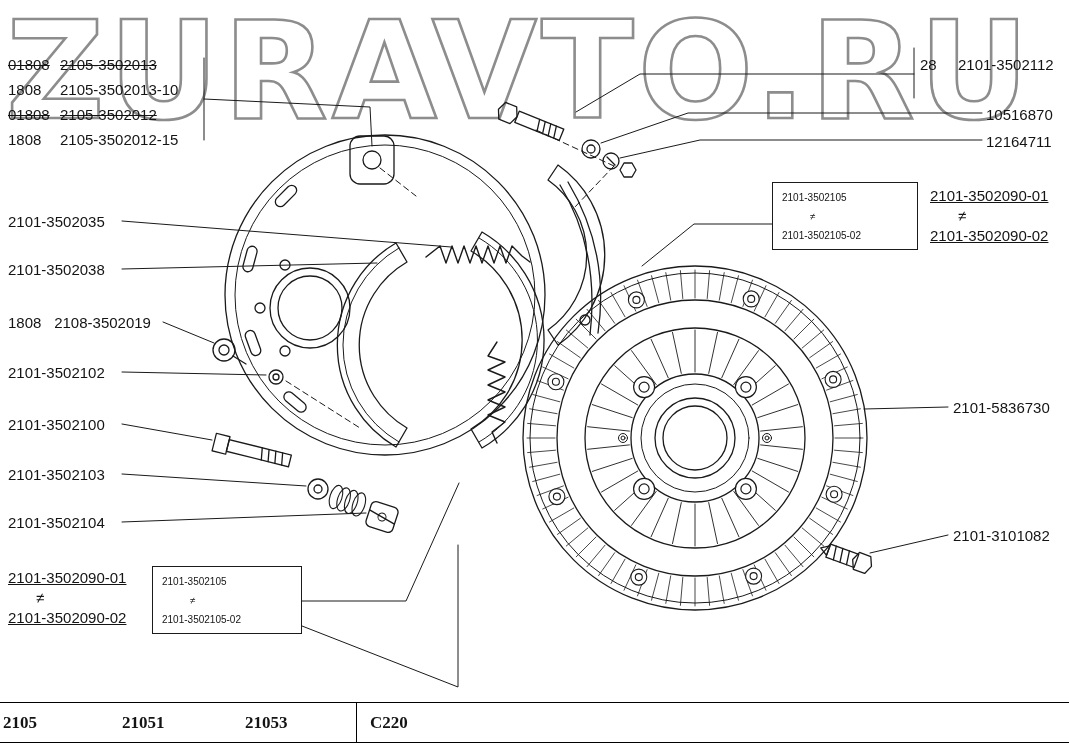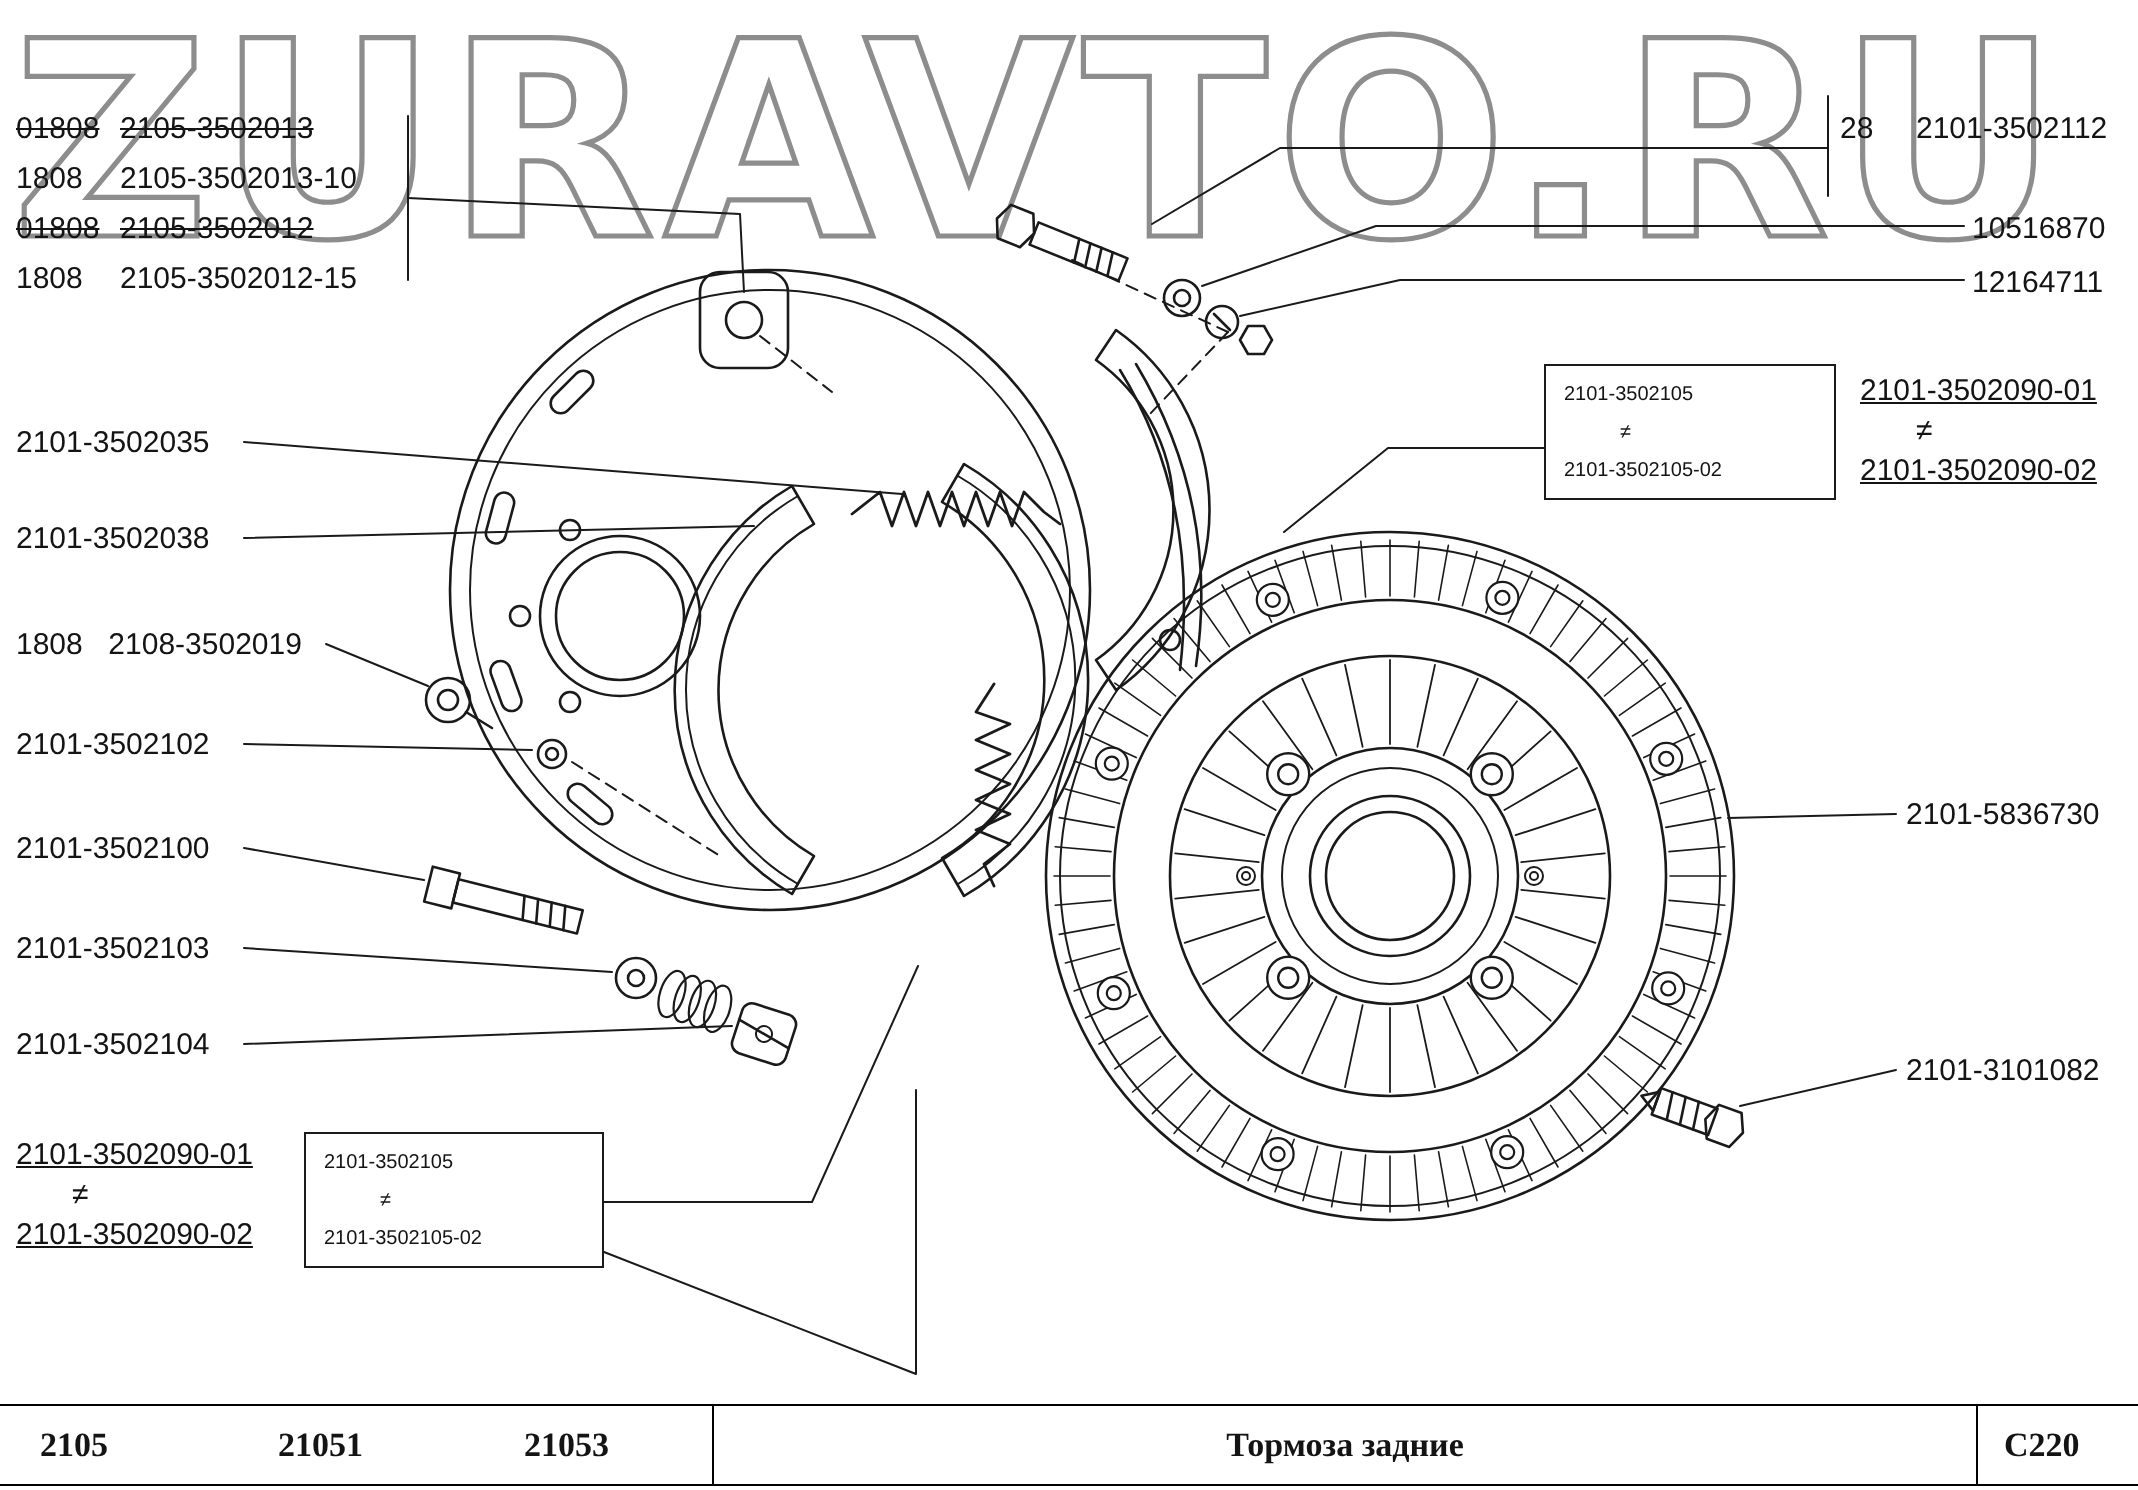--- a/index.html
+++ b/index.html
@@ -19,21 +19,21 @@
   .box span{display:block;line-height:19px}
   #wm{position:absolute;left:0;top:0;z-index:0}
   #art{position:absolute;left:0;top:0;z-index:1}
   .lbl,.box{z-index:2}
   .footer{position:absolute;left:0;top:702px;width:1069px;height:41px;z-index:2;
           border-top:1.6px solid #000;border-bottom:1.6px solid #000;display:flex;
           font-family:"Liberation Serif",serif;font-weight:bold;font-size:17px;align-items:stretch}
   .cell{display:flex;align-items:center}
   .c-models{width:357px;border-right:1.6px solid #000}
   .c-models span{display:inline-block}
-  .m1{margin-left:20px;width:119px}
+  .m1{margin-left:3px;width:119px}
   .m2{width:123px}
   .c-title{flex:1;justify-content:center;border-right:1.6px solid #000}
   .c-code{width:80px;padding-left:13px}
 </style>
 </head>
 <body>
 
 <svg id="wm" width="1069" height="160">
   <text x="6" y="118" font-family="DejaVu Sans, sans-serif" font-weight="bold" font-size="136" letter-spacing="4" fill="#ffffff" stroke="#8d8d8d" stroke-width="2.6">ZURAVTO.RU</text>
 </svg>
@@ -393,15 +393,14 @@
 
 <div class="lbl" style="left:953px;top:398px">2101-5836730</div>
 <div class="lbl" style="left:953px;top:526px">2101-3101082</div>
 
 <div class="footer">
   <div class="cell c-models">
     <span class="m1">2105</span>
     <span class="m2">21051</span>
     <span class="m3">21053</span>
   </div>
-  <div class="cell c-title">Тормоза задние</div>
   <div class="cell c-code">C220</div>
 </div>
 
 </body></html>

